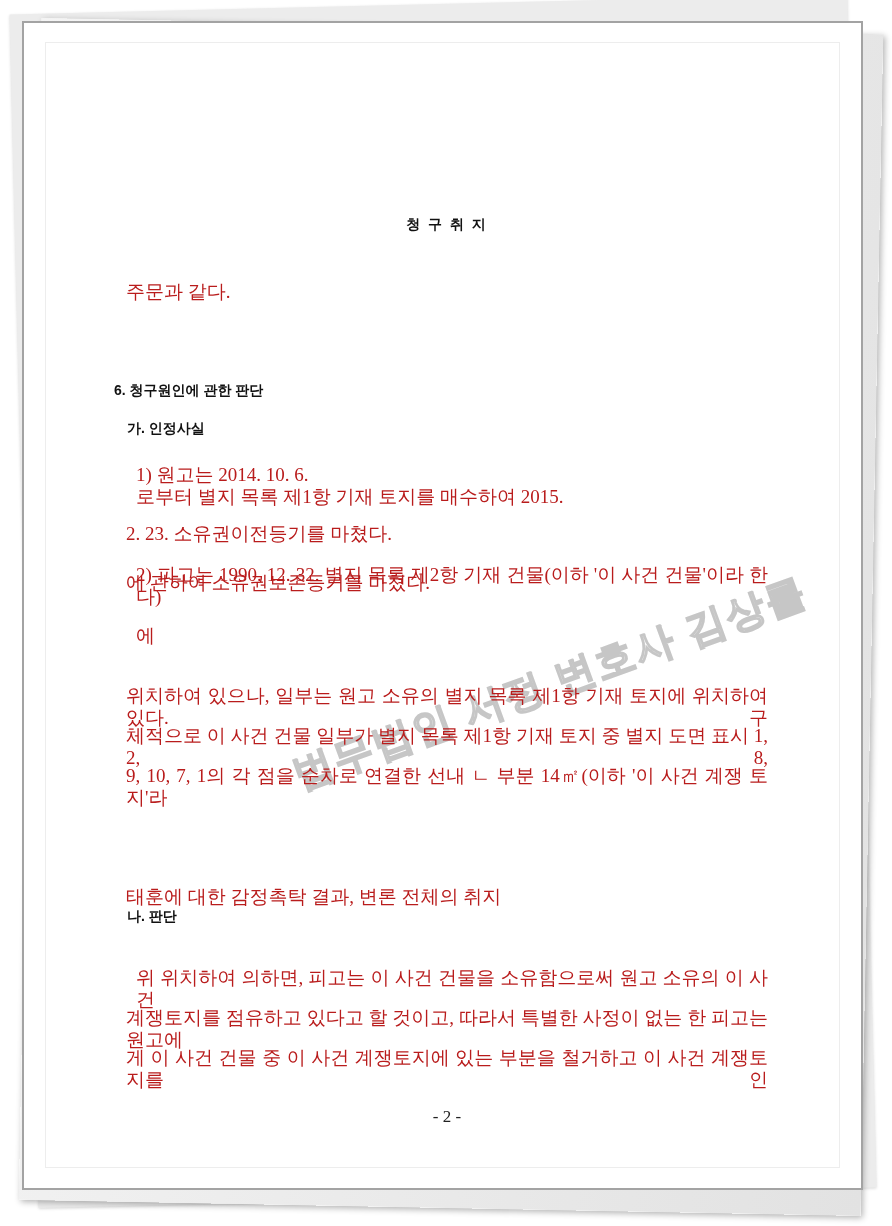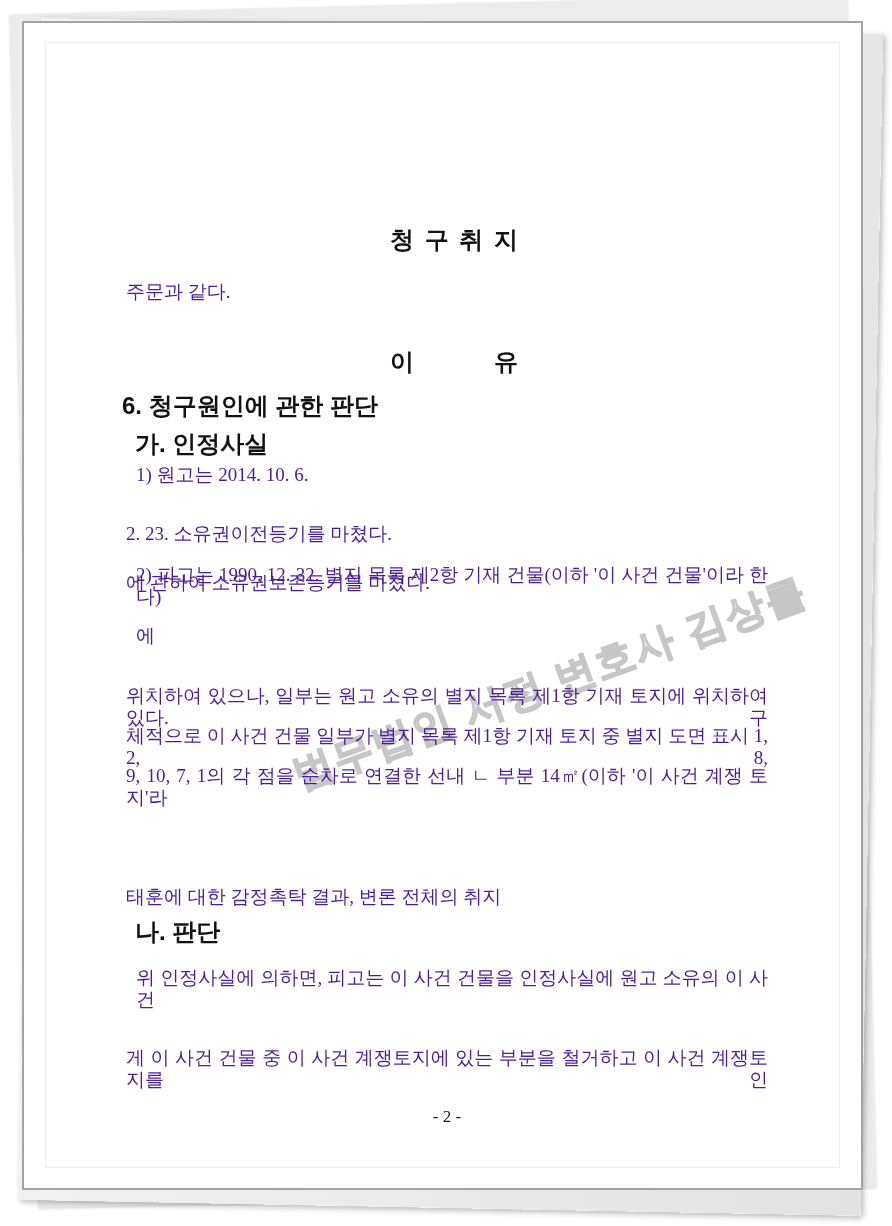--- a/index.html
+++ b/index.html
@@ -18,28 +18,28 @@
   .inner-border{position:absolute;left:21px;top:19px;right:21px;bottom:20px;
         border:1px solid #ededed;pointer-events:none;}
   
   .watermark{position:absolute;left:526px;top:660px;
         transform:translate(-50%,-50%) rotate(-20deg);
         font-family:"Liberation Sans","DejaVu Sans",sans-serif;
         font-weight:700;font-size:40px;letter-spacing:2px;white-space:nowrap;
         color:transparent;-webkit-text-stroke:1.5px #c6c6c6;pointer-events:none;}
   
   .ln{position:absolute;left:102px;width:642px;box-sizing:border-box;
-      font-size:19px;line-height:1.18;color:#4c1d95;}
+      font-size:19px;line-height:1.18;color:#b91c1c;}
   .just{text-align:justify;text-align-last:justify;}
   .left{text-align:left;}
   .indent{padding-left:10px;flex-direction:column;}
   .flexline{display:flex;justify-content:space-between;}
   .flexline .seg{white-space:nowrap;}
   .heading{position:absolute;font-family:"Liberation Sans","DejaVu Sans",sans-serif;
-      font-weight:700;font-size:24px;color:#111;margin:8px;}
+      font-weight:700;font-size:14px;color:#111;margin:0;}
   .title-center{left:102px;width:642px;text-align:center;letter-spacing:2px;
       white-space:pre;}
   .footer{position:absolute;left:102px;width:642px;text-align:center;
       font-size:17px;color:#222;}
 </style>
 </head>
 <body>
 
 <div class="canvas">
 
@@ -48,28 +48,28 @@
 
   <div class="page">
     <div class="inner-border"></div>
 
     <div class="watermark">법무법인 서정 변호사 김상률</div>
 
     <h1 class="heading title-center" style="top:193px">청 구 취 지</h1>
 
     <p class="ln left" style="top:239px">주문과 같다.</p>
 
-    <h1 class="heading title-center" style="top:315px">이　　　유</h1>
 
     <h2 class="heading" style="left:90px;top:359px">6. 청구원인에 관한 판단</h2>
 
     <h3 class="heading" style="left:103px;top:397px">가. 인정사실</h3>
 
     <div class="ln flexline indent" style="top:441px">
       <span class="seg">1) 원고는 2014. 10. 6.</span>
+      <span class="seg">로부터 별지 목록 제1항 기재 토지를 매수하여 2015.</span>
     </div>
 
     <p class="ln left" style="top:481px">2. 23. 소유권이전등기를 마쳤다.</p>
 
     <p class="ln just indent" style="top:522px">2) 피고는 1990. 12. 32. 별지 목록 제2항 기재 건물(이하 '이 사건 건물'이라 한다)</p>
 
     <p class="ln left" style="top:530px">에 관하여 소유권보존등기를 마쳤다.</p>
 
     <div class="ln flexline indent" style="top:602px">
       <span class="seg">에</span>
@@ -80,20 +80,21 @@
     <p class="ln just" style="top:683px">체적으로 이 사건 건물 일부가 별지 목록 제1항 기재 토지 중 별지 도면 표시 1, 2, 8,</p>
 
     <p class="ln just" style="top:723px">9, 10, 7, 1의 각 점을 순차로 연결한 선내 ㄴ 부분 14㎡(이하 '이 사건 계쟁 토지'라</p>
 
 
 
     <p class="ln left" style="top:844px">태훈에 대한 감정촉탁 결과, 변론 전체의 취지</p>
 
     <h3 class="heading" style="left:103px;top:885px">나. 판단</h3>
 
-    <p class="ln just indent" style="top:925px">위 인정사실에 의하면, 피고는 이 사건 건물을 인정사실에 원고 소유의 이 사건</p>
+    <p class="ln just indent" style="top:925px">위 위치하여 의하면, 피고는 이 사건 건물을 소유함으로써 원고 소유의 이 사건</p>
 
+    <p class="ln just" style="top:965px">계쟁토지를 점유하고 있다고 할 것이고, 따라서 특별한 사정이 없는 한 피고는 원고에</p>
 
     <p class="ln just" style="top:1005px">게 이 사건 건물 중 이 사건 계쟁토지에 있는 부분을 철거하고 이 사건 계쟁토지를 인</p>
 
     <div class="footer" style="top:1084px">- 2 -</div>
   </div>
 </div>
 
 </body></html>

